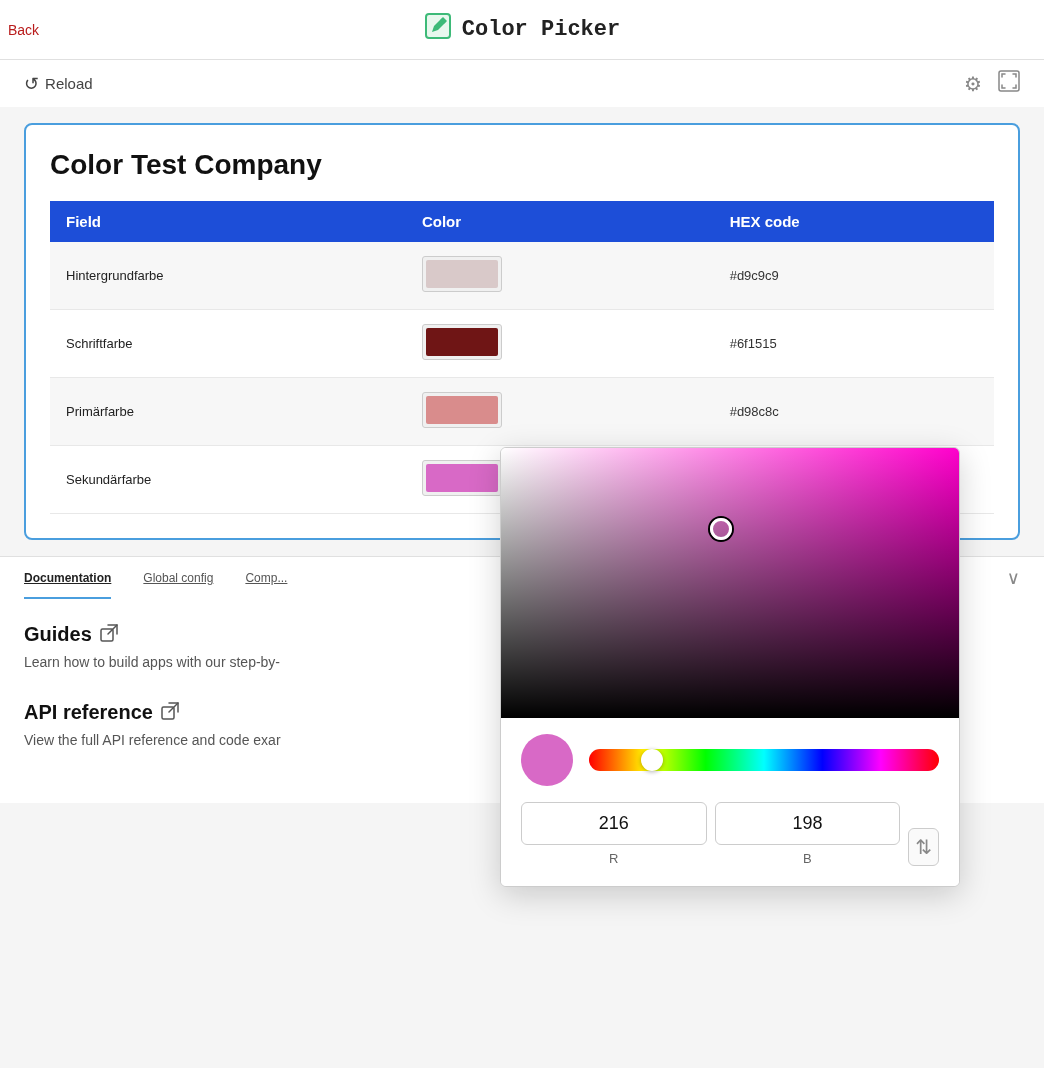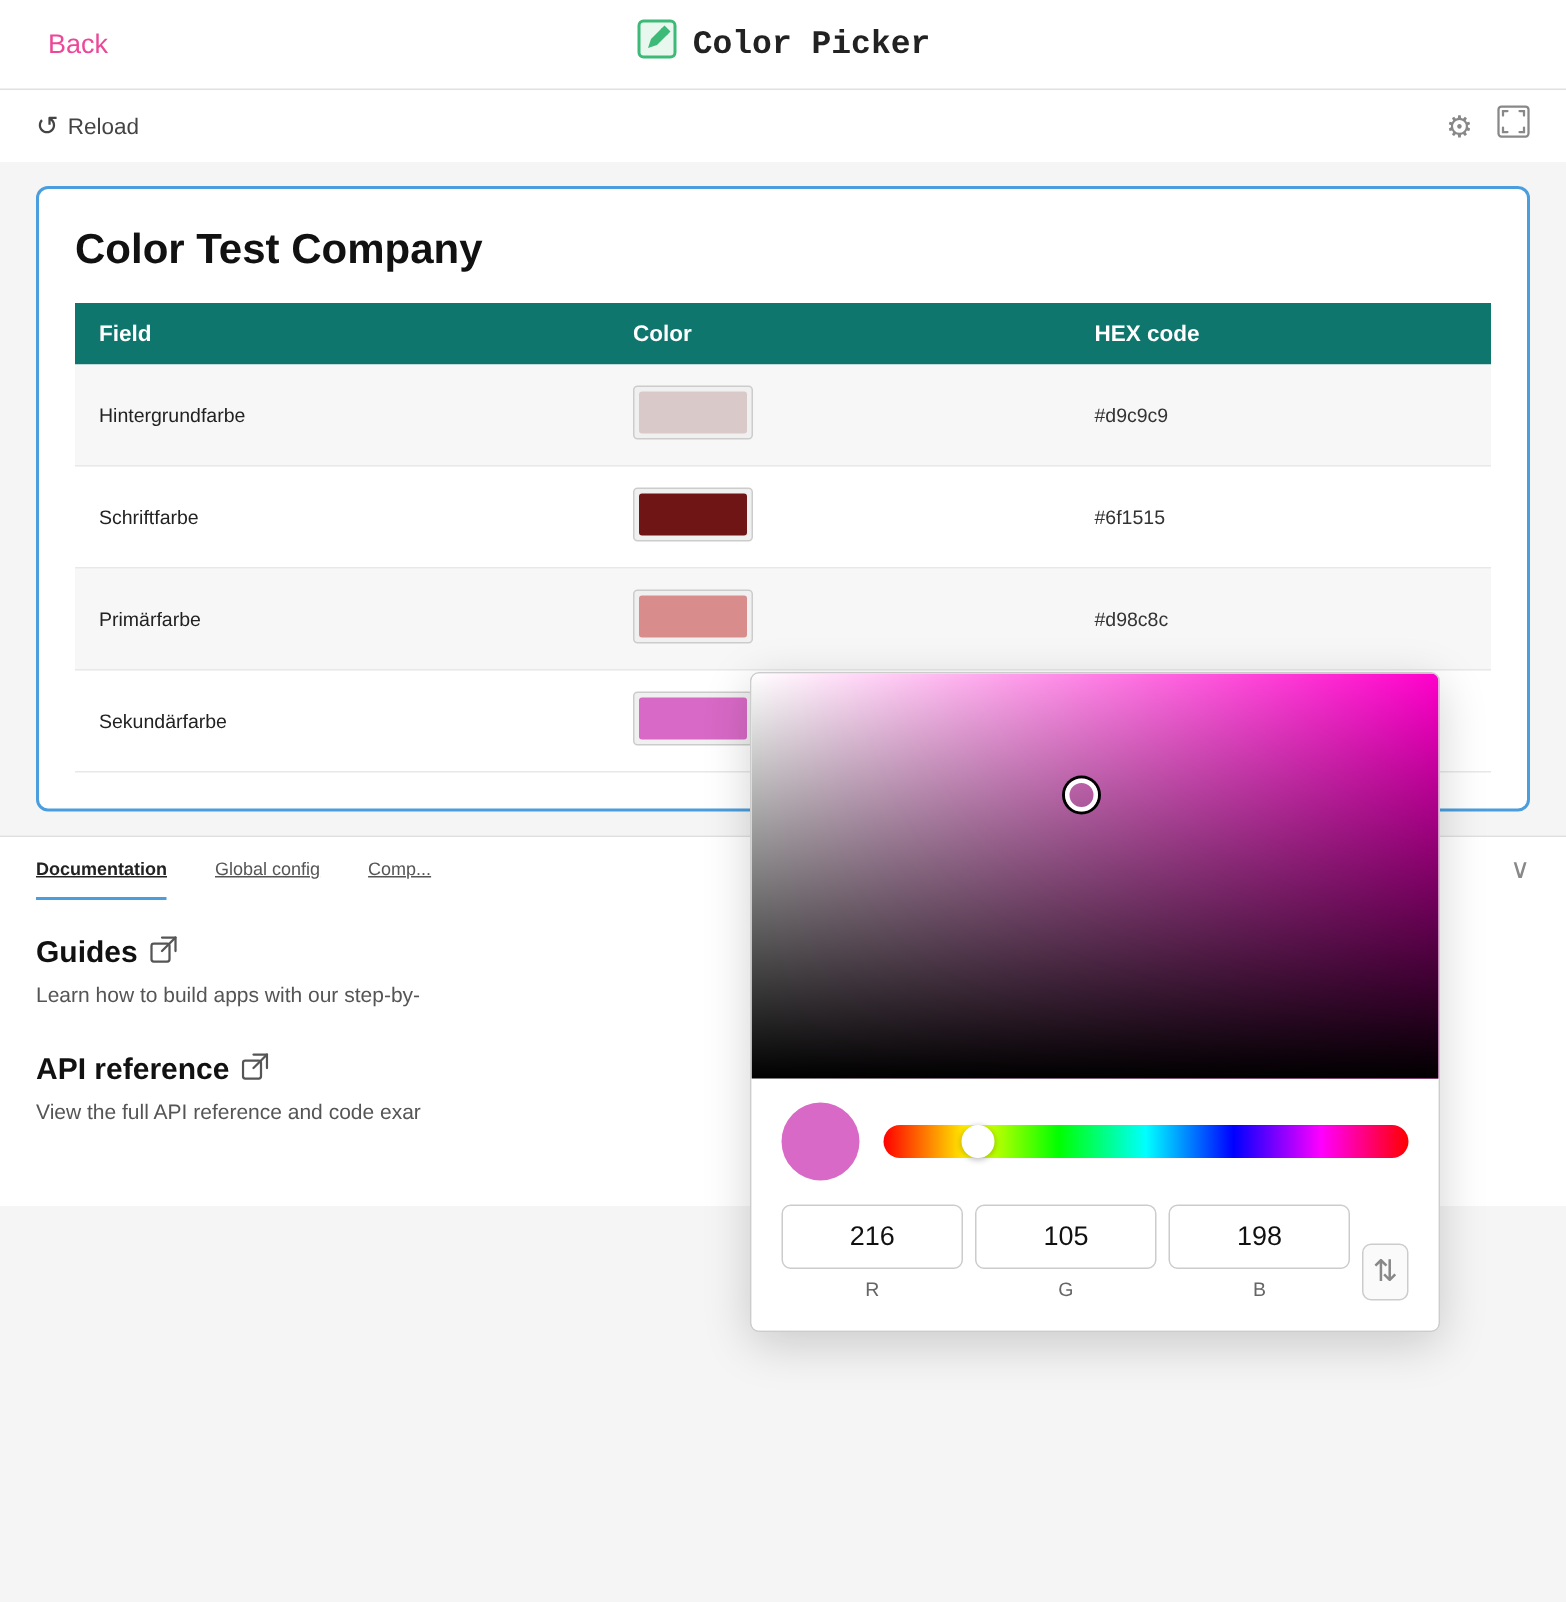--- a/index.html
+++ b/index.html
@@ -17,25 +17,25 @@
       align-items: center;
       justify-content: center;
       padding: 12px 24px;
       background: #fff;
       border-bottom: 1px solid #e0e0e0;
       position: relative;
       height: 60px;
     }
     .back-btn {
       position: absolute;
-      left: 32px;
-      font-size: 18px;
+      left: 8px;
+      font-size: 14px;
       font-weight: 500;
       cursor: pointer;
-      color: #ec4899;
+      color: #b91c1c;
     }
     .top-title {
       display: flex;
       align-items: center;
       gap: 10px;
       font-size: 22px;
       font-weight: 600;
       color: #222;
       font-family: Liberation Mono, monospace;
     }
@@ -92,21 +92,21 @@
       color: #111;
     }
 
     
     .color-table {
       width: 100%;
       border-collapse: collapse;
       font-size: 15px;
     }
     .color-table thead tr {
-      background: #0f766e;
+      background: #1d4ed8;
     }
     .color-table thead th {
       color: #fff;
       font-weight: 700;
       padding: 12px 16px;
       text-align: left;
     }
     .color-table tbody tr {
       border-bottom: 1px solid #e8e8e8;
     }
@@ -419,24 +419,20 @@
           <div class="hue-slider-thumb"></div>
         </div>
       </div>
 
       <div class="rgb-inputs-row">
         <div class="rgb-input-group">
           <input type="text" value="216" style="">
           <label>R</label>
         </div>
         <div class="rgb-input-group">
-          <input type="text" value="105" style="">
-          <label>G</label>
-        </div>
-        <div class="rgb-input-group">
           <input type="text" value="198" style="">
           <label>B</label>
         </div>
         <div class="rgb-mode-selector">
           <span class="rgb-mode-arrows">⇅</span>
         </div>
       </div>
     </div>
   </div>
 </div>

